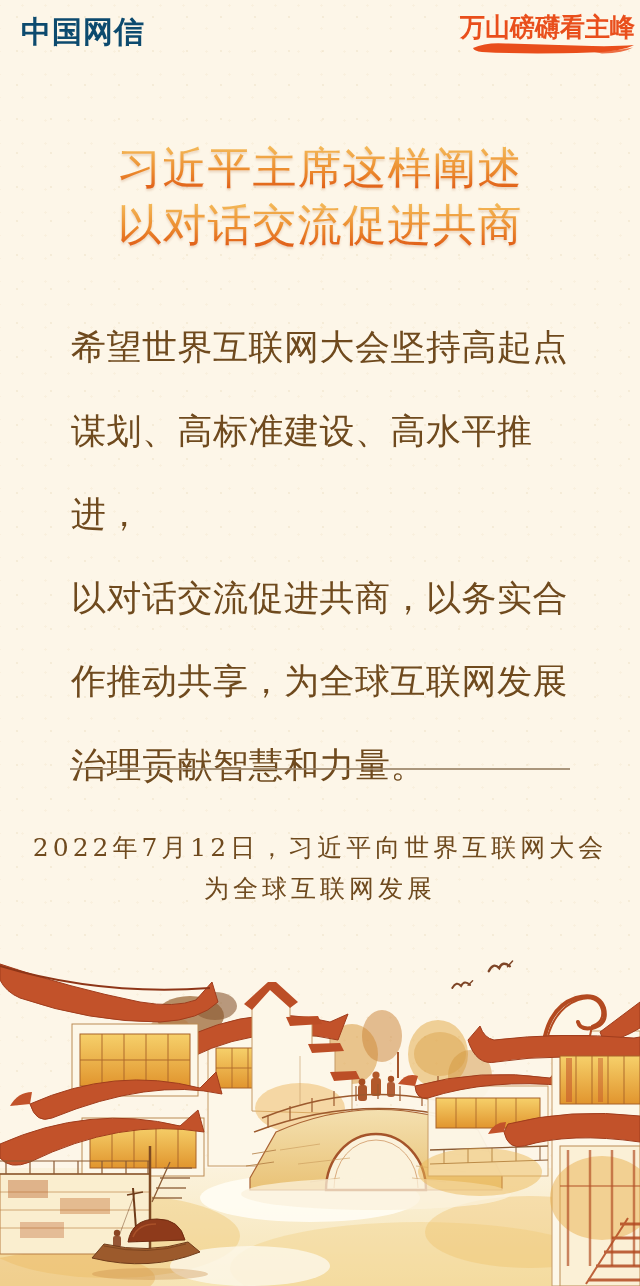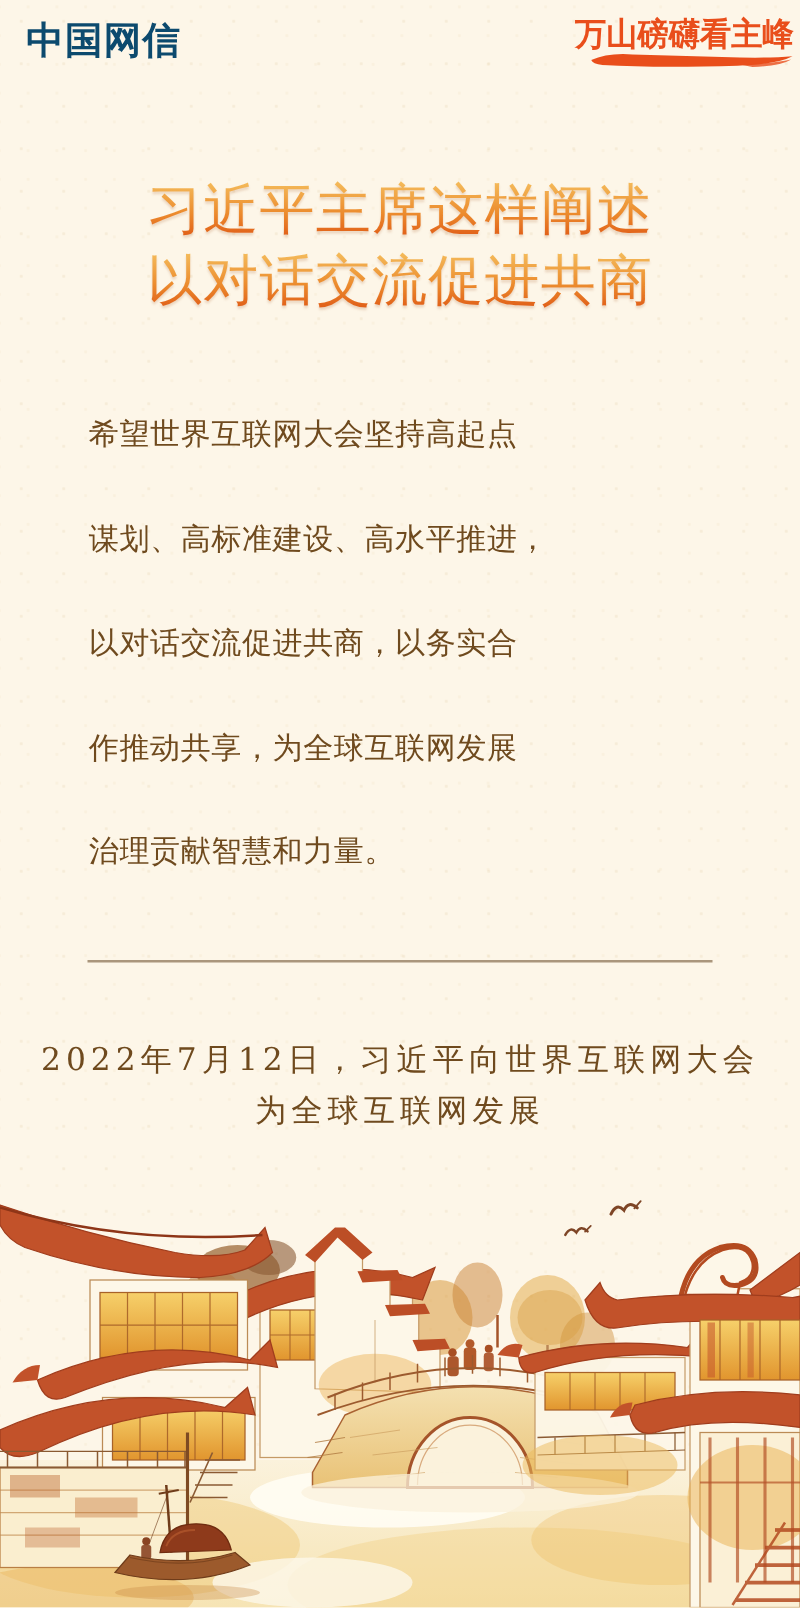--- a/index.html
+++ b/index.html
@@ -38,21 +38,21 @@
   }
   @supports ((-webkit-background-clip: text) or (background-clip: text)) {
     .title .tline {
       background: linear-gradient(180deg, #f6c766 0%, #ec8c2e 55%, #dc4e10 100%);
       -webkit-background-clip: text; background-clip: text;
       color: transparent;
     }
   }
   .quote {
     position: absolute; left: 71px; width: 502px; top: 306px;
-    font-size: 24px; line-height: 83.5px; letter-spacing: 0.5px;
+    font-size: 35px; line-height: 83.5px; letter-spacing: 0.5px;
     color: #6f4a1e; white-space: pre-line; text-align: left;
   }
   .divider {
     position: absolute; left: 70px; top: 768px; width: 500px; height: 2px;
     background: #9b8568; opacity: 0.85;
   }
   .citation {
     position: absolute; left: 0; right: 0; top: 827px;
     text-align: center; font-size: 25px; line-height: 41px;
     letter-spacing: 4px; color: #6f4a1e; white-space: pre-line;

